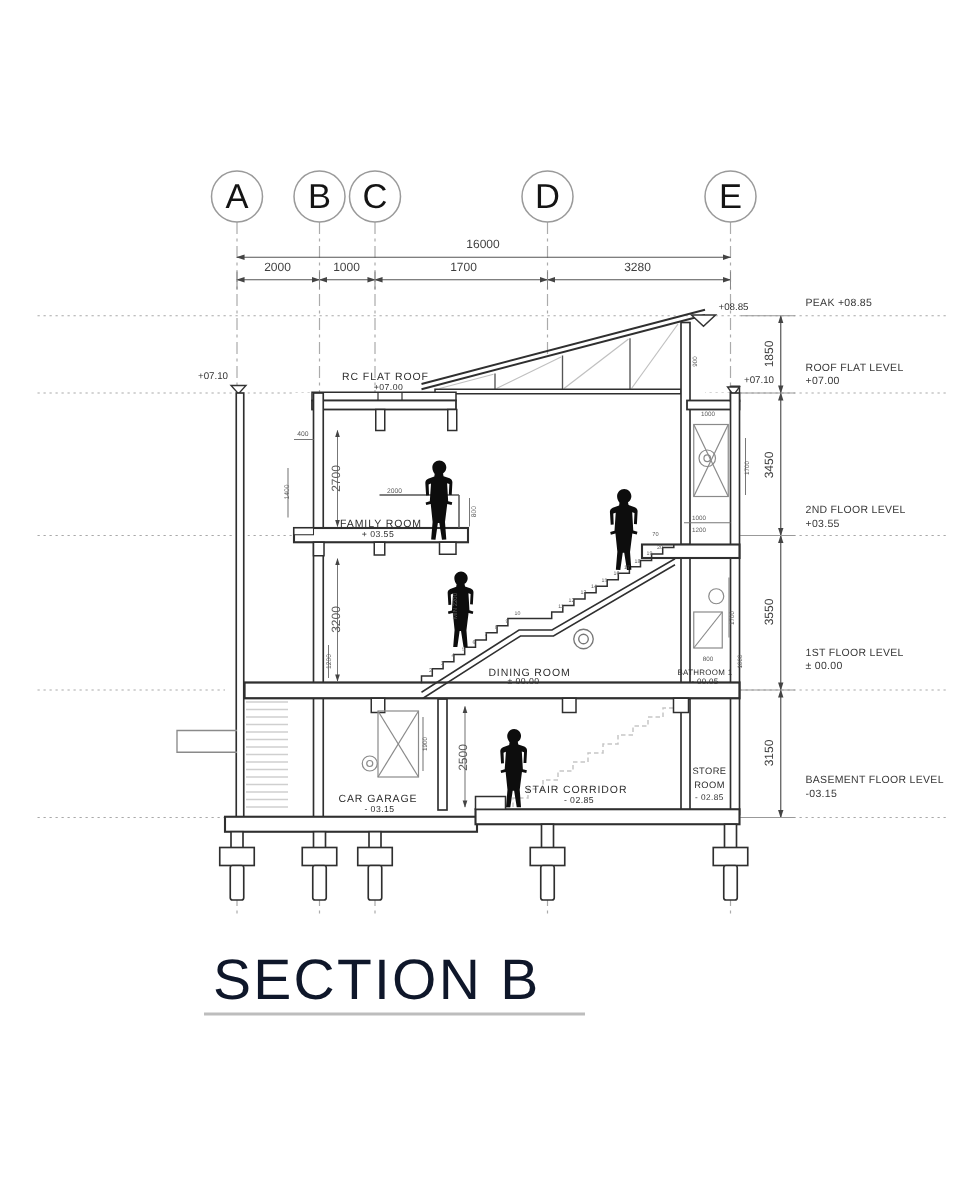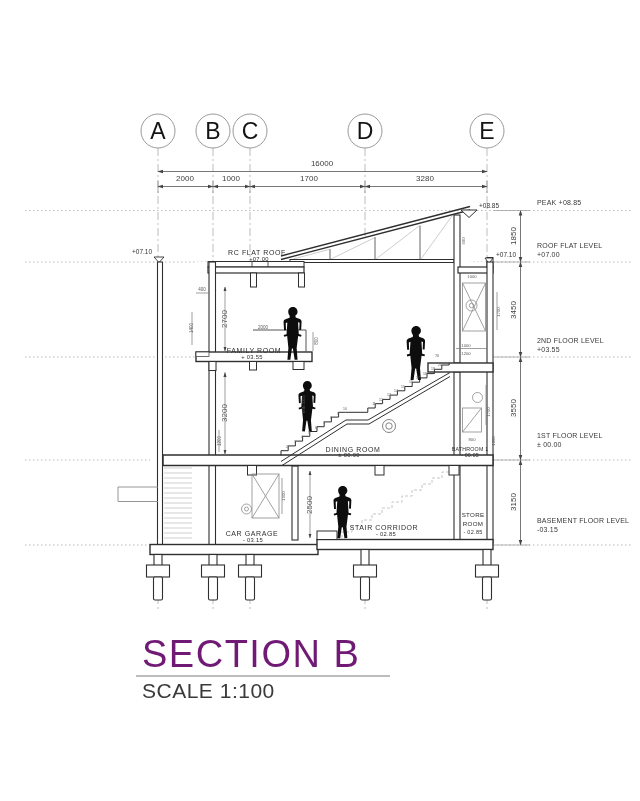--- a/index.html
+++ b/index.html
@@ -16,21 +16,21 @@
   .level{position:absolute;left:537px;font-size:7px;line-height:8.6px;letter-spacing:0.2px;
          color:#383838;white-space:nowrap;}
   .room{position:absolute;transform:translate(-50%,-50%);font-size:7px;letter-spacing:0.6px;
         color:#2e2e2e;white-space:nowrap;}
   .room-val{position:absolute;transform:translate(-50%,-50%);font-size:5.8px;letter-spacing:0.3px;
         color:#2e2e2e;white-space:nowrap;}
   .sm{font-size:5.3px;letter-spacing:0.2px;}
   .store{position:absolute;left:456px;top:511px;width:34px;text-align:center;font-size:6.2px;
          line-height:8.5px;letter-spacing:0.3px;color:#2e2e2e;}
   .ann{position:absolute;transform:translate(-50%,-50%);color:#5a5a5a;white-space:nowrap;}
-  #title{position:absolute;left:142px;top:633px;font-size:38px;letter-spacing:1.5px;color:#701a75;}
+  #title{position:absolute;left:142px;top:633px;font-size:38px;letter-spacing:1.5px;color:#0f172a;}
   #title-rule{position:absolute;left:136px;top:675px;width:254px;height:2px;background:#bdbdbd;}
   #scale-label{position:absolute;left:142px;top:679px;font-size:21px;letter-spacing:0.5px;color:#3a3a3a;}
 </style>
 </head>
 <body>
 
 <div id="canvas">
 
 <svg id="drawing" width="640" height="801" viewBox="0 0 640 801">
   <defs>
@@ -305,21 +305,20 @@
   <span class="room-val" style="left:253px;top:540px;">- 03.15</span>
   <span class="room" style="left:384px;top:526.5px;">STAIR CORRIDOR</span>
   <span class="room-val" style="left:386px;top:533.5px;">- 02.85</span>
   <div class="store">
     <div>STORE ROOM</div>
     <div style="font-size:5.5px;">- 02.85</div>
   </div>
 
   <div id="title">SECTION B</div>
   <div id="title-rule"></div>
-  <div id="scale-label">SCALE 1:100</div>
 
   <div id="annot">
         <span class="ann" style="left: 224px; top: 319px; font-size: 8px; transform: translate(-50%, -50%) rotate(-90deg);">2700</span>
         <span class="ann" style="left: 224px; top: 413px; font-size: 8px; transform: translate(-50%, -50%) rotate(-90deg);">3200</span>
         <span class="ann" style="left: 309px; top: 505px; font-size: 8px; transform: translate(-50%, -50%) rotate(-90deg);">2500</span>
         <span class="ann" style="left: 191px; top: 328px; font-size: 4.5px; transform: translate(-50%, -50%) rotate(-90deg);">1400</span>
         <span class="ann" style="left: 202px; top: 289px; font-size: 4.5px;">400</span>
         <span class="ann" style="left: 263px; top: 327px; font-size: 4.5px;">2000</span>
         <span class="ann" style="left: 316px; top: 341px; font-size: 4.5px; transform: translate(-50%, -50%) rotate(-90deg);">800</span>
         <span class="ann" style="left: 219px; top: 441px; font-size: 4.5px; transform: translate(-50%, -50%) rotate(-90deg);">1200</span>

